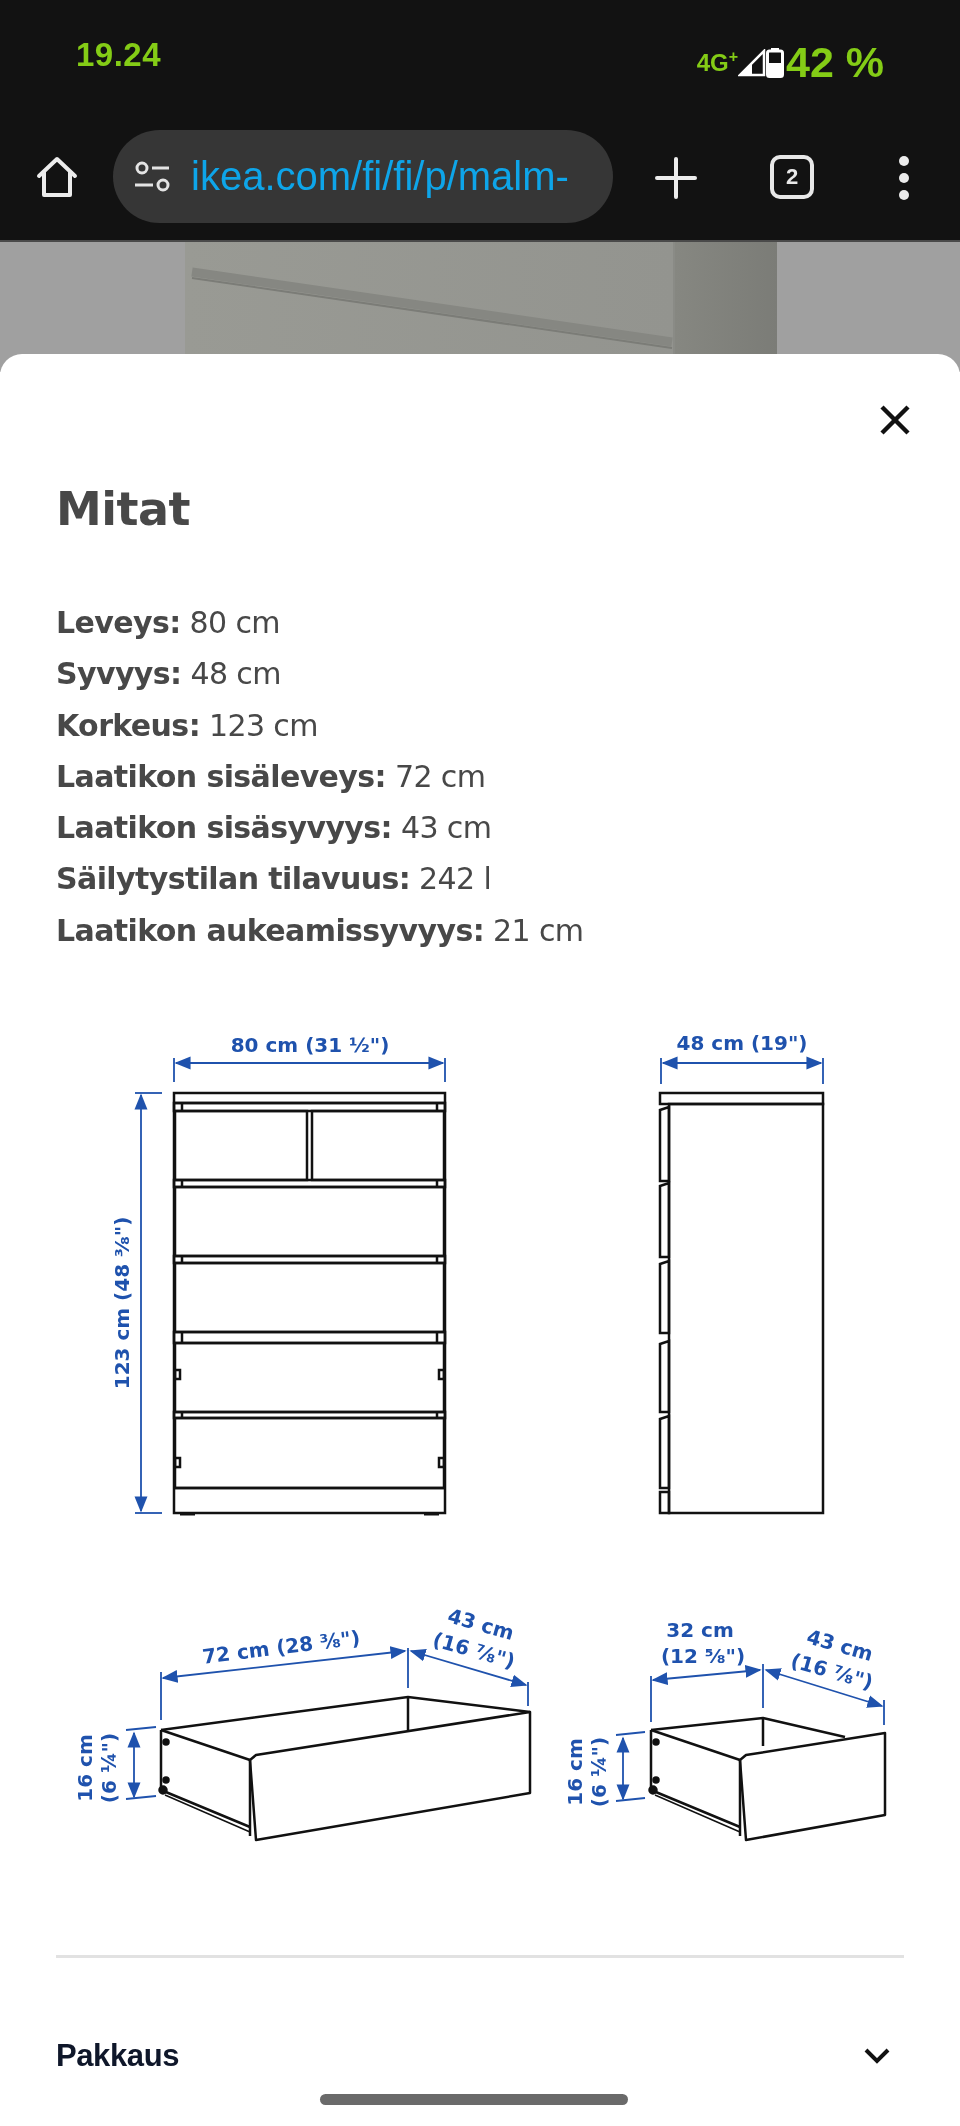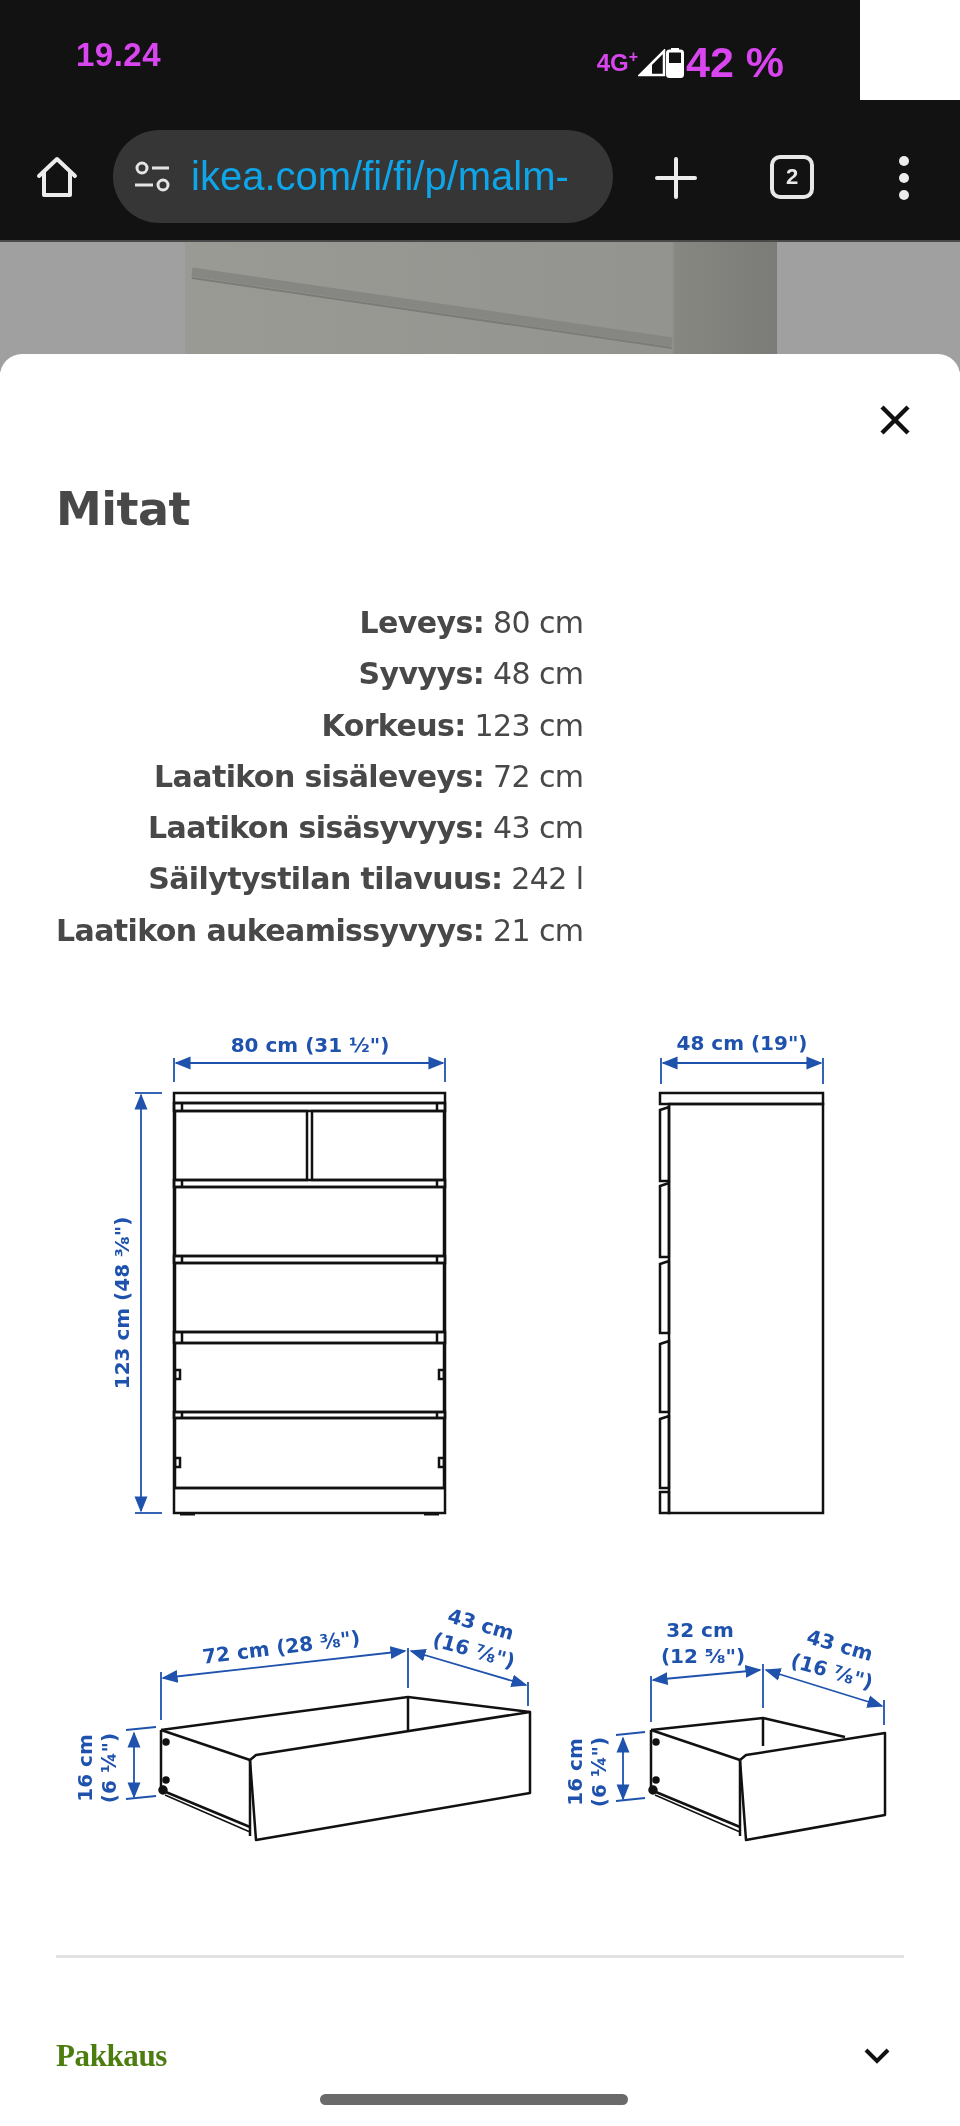--- a/index.html
+++ b/index.html
@@ -1,19 +1,19 @@
 <!DOCTYPE html>
 <html><head>
 <meta charset="utf-8">
 <style>
   * { box-sizing: border-box; margin: 0; padding: 0; }
   html, body { width: 960px; height: 2126px; overflow: hidden; background: #fff; }
   body { position: relative; font-family: "DejaVu Sans", "Liberation Sans", sans-serif; }
 
-  .status-bar { position: absolute; left: 0; top: 0; width: 860px; height: 100px; background: #121212; color: #d946ef; }
+  .status-bar { position: absolute; left: 0; top: 0; width: 960px; height: 100px; background: #121212; color: #84cc16; }
   .status-time { position: absolute; left: 76px; top: 36px; font-family: "Liberation Sans", sans-serif; font-size: 33px; font-weight: 700; letter-spacing: 0.5px; }
   .status-right { position: absolute; right: 76px; top: 38px; display: flex; align-items: center; font-family: "Liberation Sans", sans-serif; font-weight: 700; }
   .net { font-size: 24px; }
   .net sup { font-size: 16px; }
   .batt-pct { font-size: 43px; margin-left: 2px; }
 
   .toolbar { position: absolute; left: 0; top: 100px; width: 960px; height: 142px; background: #121212; border-bottom: 2px solid #4a4a4a; }
   .tb-icon { position: absolute; display: flex; align-items: center; justify-content: center; }
   .home-btn { left: 30px; top: 50px; width: 54px; height: 54px; }
   .url-pill { position: absolute; left: 113px; top: 30px; width: 500px; height: 93px; border-radius: 47px; background: #363636; display: flex; align-items: center; padding-left: 20px; overflow: hidden; }
@@ -22,28 +22,28 @@
   .tabs-btn { left: 770px; top: 55px; width: 44px; height: 44px; border: 4px solid #e8e8e8; border-radius: 10px; color: #e8e8e8; font-family: "Liberation Sans", sans-serif; font-weight: 700; font-size: 22px; }
   .menu-btn { left: 884px; top: 50px; width: 40px; height: 56px; }
 
   .bg-image { position: absolute; left: 0; top: 242px; width: 960px; height: 130px; background: #a0a0a0; overflow: hidden; }
   .bg-front { position: absolute; left: 185px; top: 0; width: 488px; height: 130px; background: linear-gradient(90deg, #999a94, #93948f); }
   .bg-side { position: absolute; left: 673px; top: 0; width: 104px; height: 130px; background: linear-gradient(90deg, #868781, #7b7c77); border-left: 2px solid #8a8b86; }
 
   .sheet { position: absolute; left: 0; top: 354px; width: 960px; height: 1772px; background: #fff; border-radius: 22px 22px 0 0; }
   .close-btn { position: absolute; left: 871px; top: 42px; width: 48px; height: 48px; display: flex; align-items: center; justify-content: center; }
   .title { position: absolute; left: 56px; top: 128px; font-family: "DejaVu Sans", sans-serif; font-weight: 700; font-size: 46px; color: #484848; letter-spacing: -0.5px; }
-  .dims { position: absolute; left: 56px; top: 251px; text-align: right; }
+  .dims { position: absolute; left: 56px; top: 251px; }
   .dim-row { height: 51.3px; font-size: 30px; color: #484848; white-space: nowrap; font-family: "DejaVu Sans", sans-serif; letter-spacing: -0.6px; }
   .dim-label { font-weight: 700; }
 
   .drawing { position: absolute; left: 0; top: 0; }
   .divider { position: absolute; left: 56px; top: 1601px; width: 848px; height: 3px; background: #e2e2e2; }
   .section-row { position: absolute; left: 56px; top: 1672px; width: 848px; height: 60px; display: flex; align-items: center; justify-content: space-between; }
-  .section-title { font-family: Liberation Serif, serif; font-weight: 700; font-size: 31px; color: #4d7c0f; letter-spacing: -0.4px; }
+  .section-title { font-family: Liberation Sans, sans-serif; font-weight: 700; font-size: 31px; color: #0f172a; letter-spacing: -0.4px; }
   .home-indicator { position: absolute; left: 320px; top: 2094px; width: 308px; height: 11px; border-radius: 6px; background: #6a6a6a; }
 </style>
 </head>
 <body>
 
 <div class="status-bar">
   <span class="status-time">19.24</span>
   <div class="status-right">
     <span class="net"><span>4G</span><sup>+</sup></span>
     <svg width="28" height="28" viewBox="0 0 28 28">

